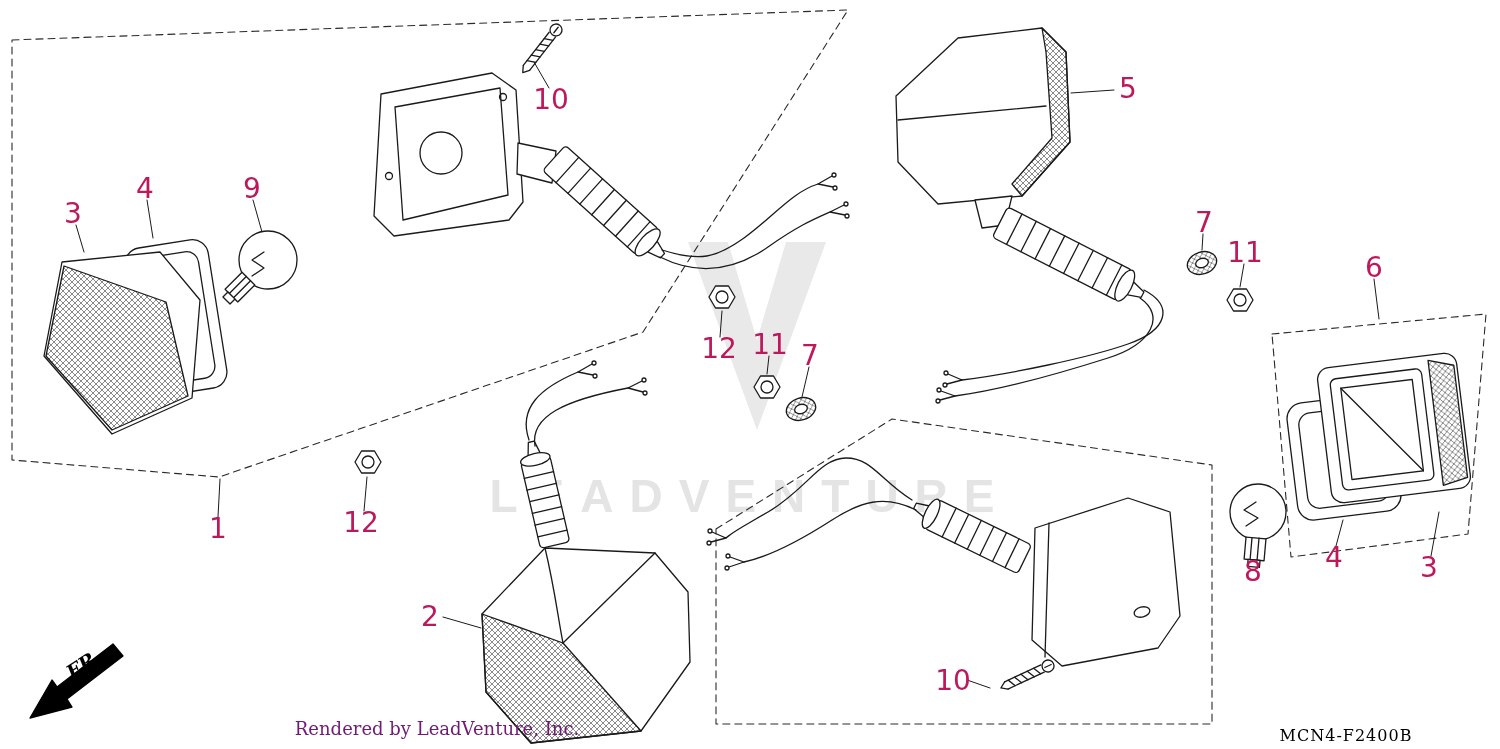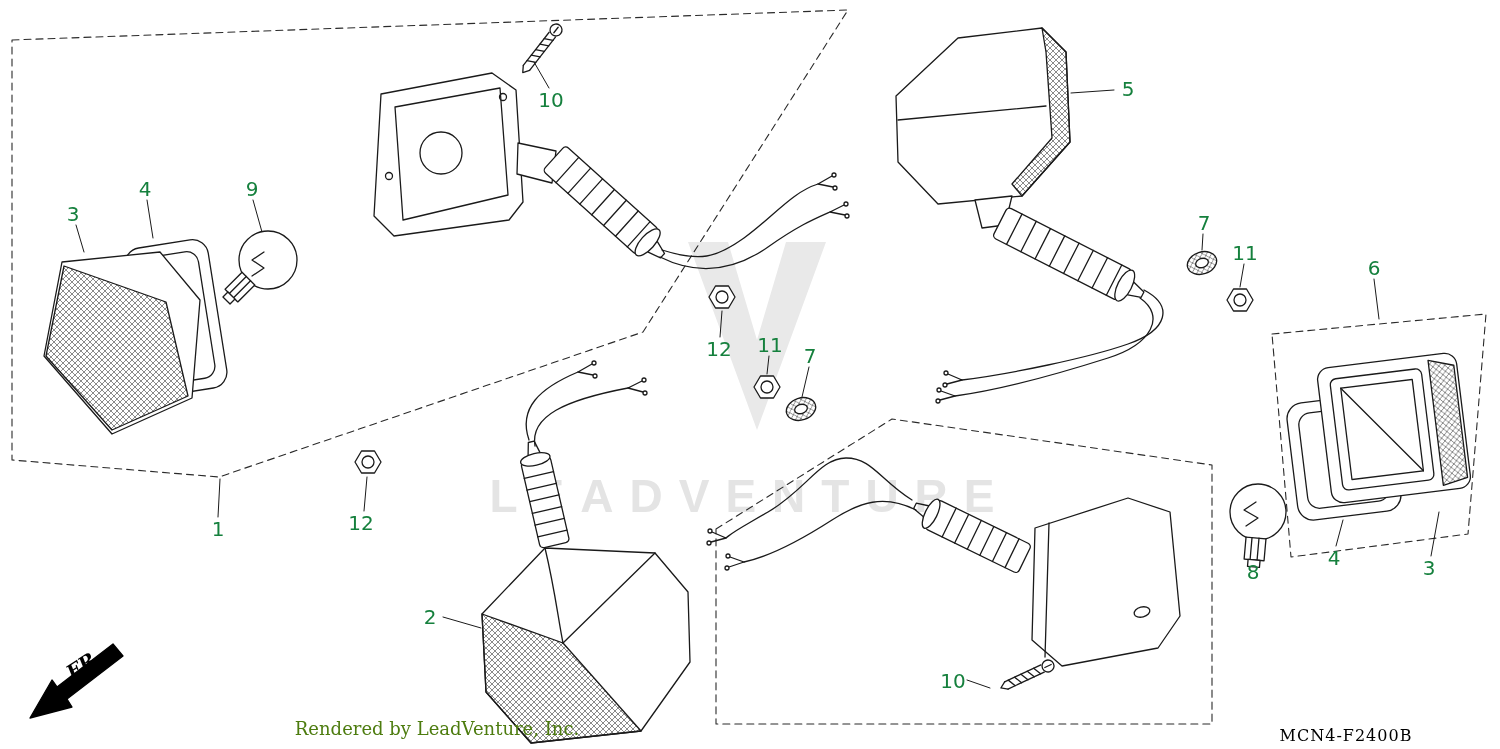--- a/index.html
+++ b/index.html
@@ -1,23 +1,23 @@
 <!DOCTYPE html>
 <html><head>
 <meta charset="utf-8">
 <style>
   html,body{margin:0;padding:0;background:#fff;}
   .stage{position:relative;width:1500px;height:749px;background:#fff;overflow:hidden;
          font-family:"DejaVu Sans","Liberation Sans",sans-serif;}
   svg{position:absolute;left:0;top:0;}
-  .callout{position:absolute;transform:translate(-50%,-50%);font-size:20px;color:#15803d;
+  .callout{position:absolute;transform:translate(-50%,-50%);font-size:28px;color:#be185d;
            cursor:pointer;user-select:none;line-height:1;}
   .wm-text{font:bold 46px "Liberation Sans",sans-serif;letter-spacing:16px;fill:#e4e4e4;}
   .credit{position:absolute;left:437px;top:728px;transform:translate(-50%,-50%);
-          font-family:"DejaVu Serif","Liberation Serif",serif;font-size:18px;color:#4d7c0f;white-space:nowrap;}
+          font-family:"DejaVu Serif","Liberation Serif",serif;font-size:18px;color:#701a75;white-space:nowrap;}
   .code{position:absolute;left:1346px;top:735px;transform:translate(-50%,-50%);
         font-family:"DejaVu Serif","Liberation Serif",serif;font-size:16px;letter-spacing:1px;color:#000000;white-space:nowrap;}
   .fr-label{position:absolute;left:84px;top:664px;transform:translate(-50%,-50%) rotate(-33deg);
             font-family:"DejaVu Serif","Liberation Serif",serif;font-weight:bold;font-style:italic;
             font-size:20px;color:#000;}
 </style>
 </head>
 <body>
 
 <div class="stage">

